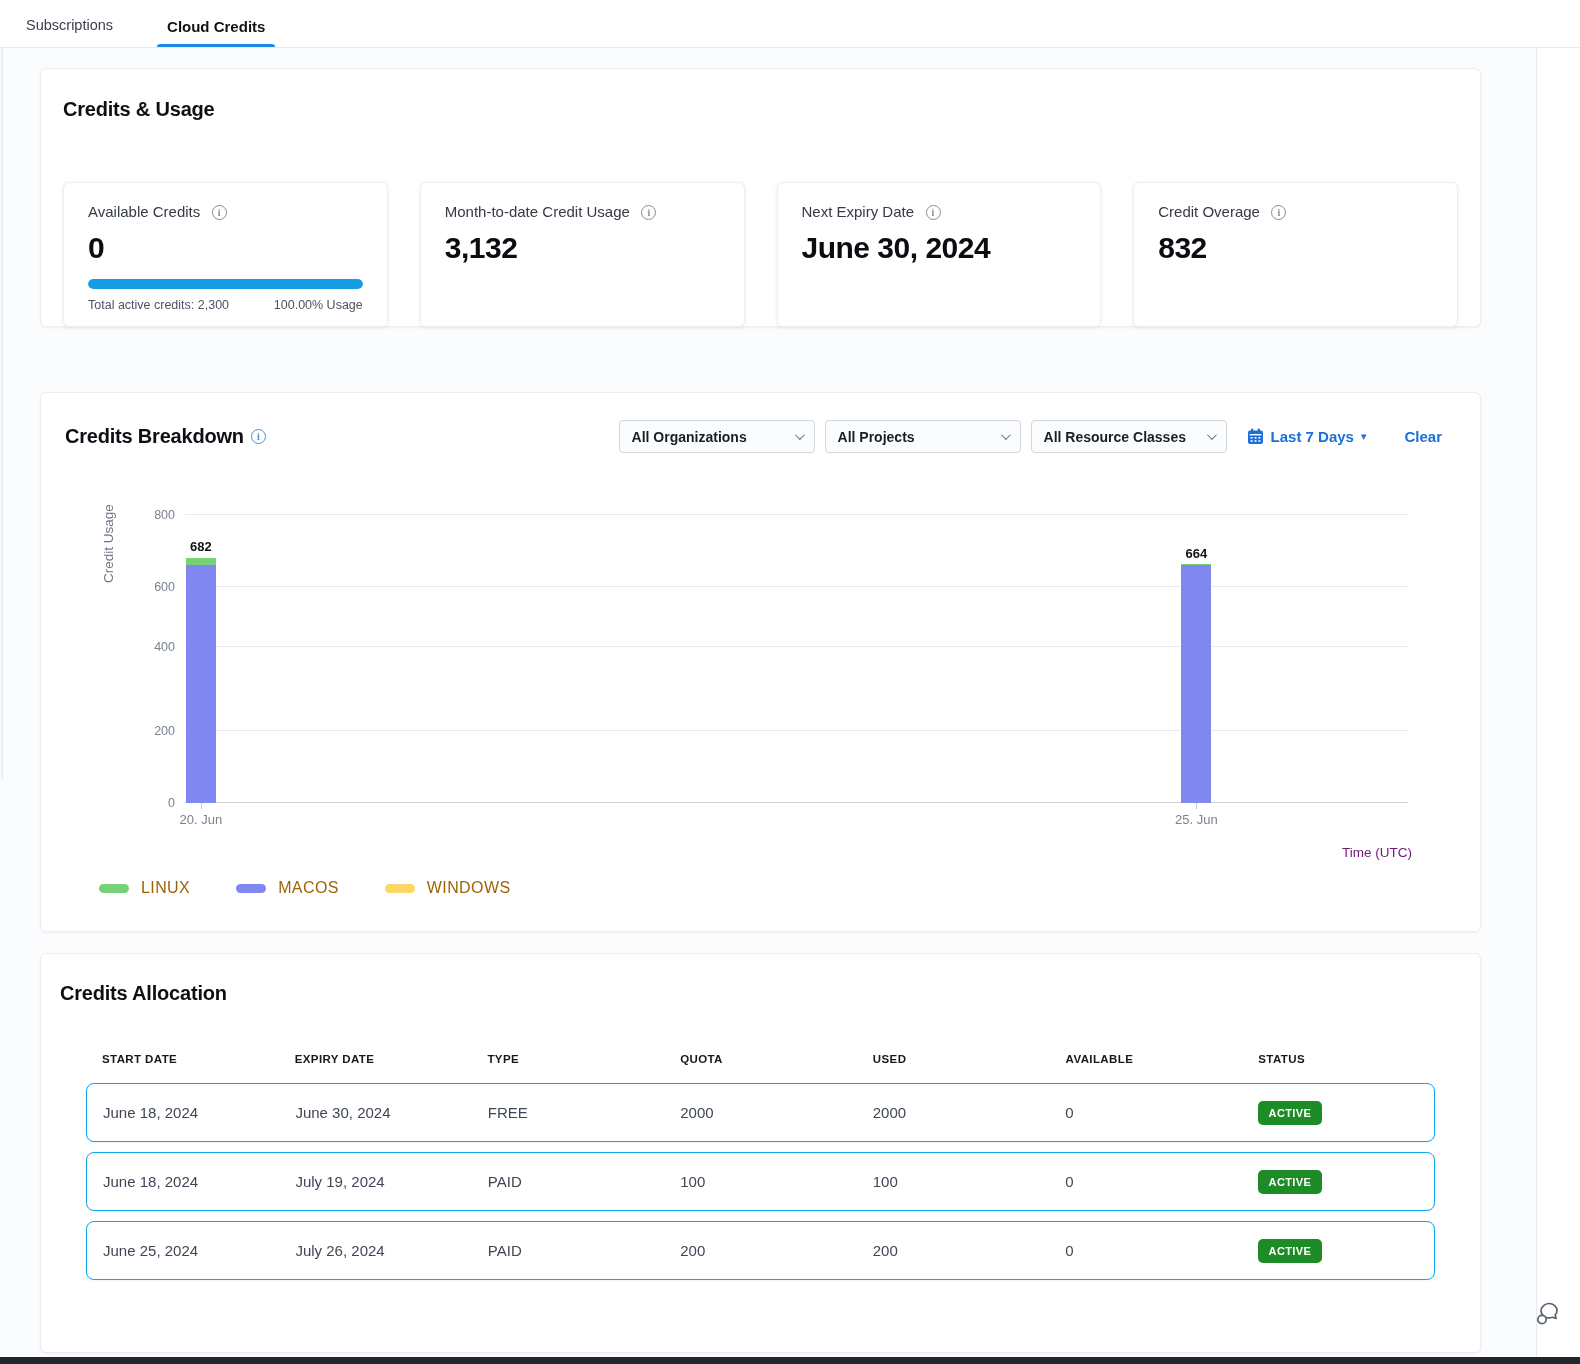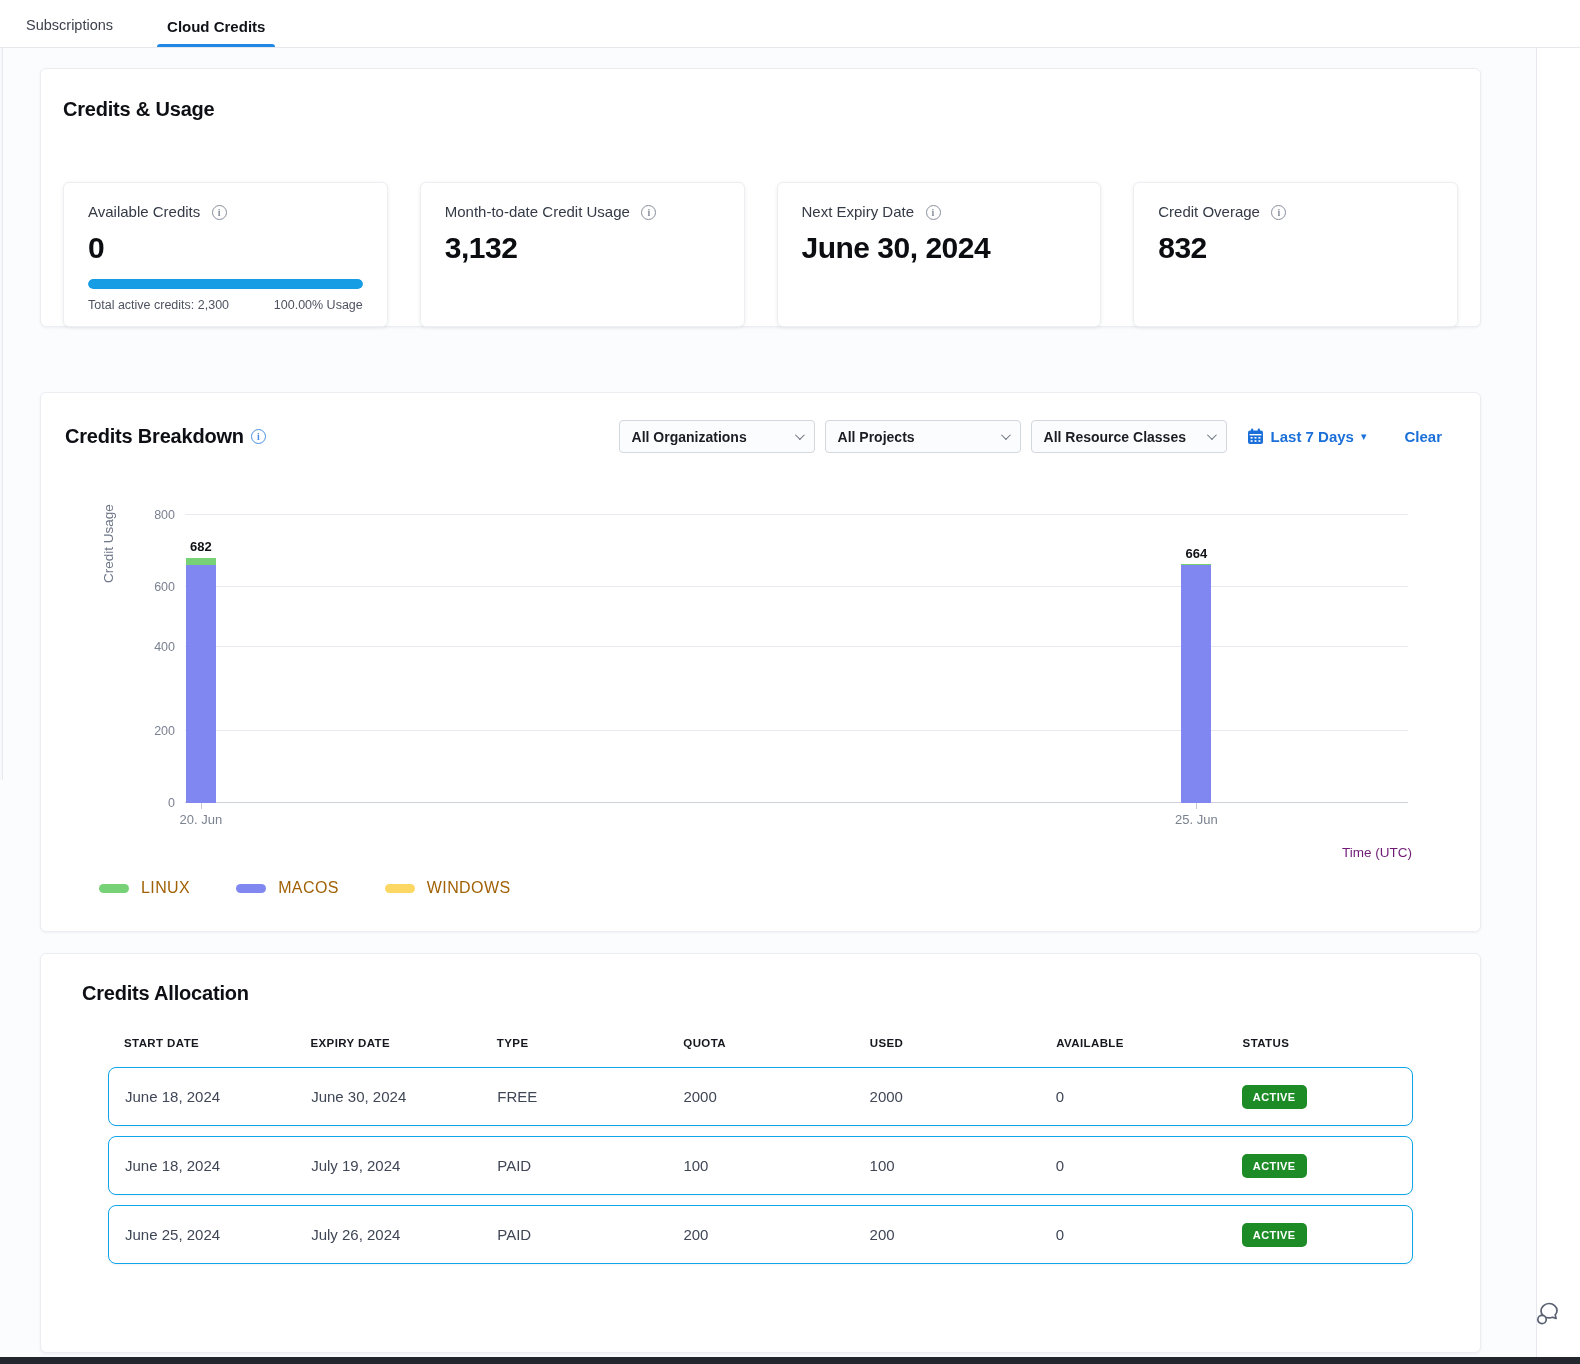--- a/index.html
+++ b/index.html
@@ -96,22 +96,22 @@
   .xticklab { position:absolute; top:calc(100% + 9px); transform:translateX(-50%);
     font-size:13px; color:#7a8290; white-space:nowrap; }
   .xlab { position:absolute; right:44px; top:372px; font-size:13.5px; color:#701a75; }
 
   .legend { display:flex; align-items:center; gap:46px; margin:46px 0 0 34px; }
   .legend-item { display:flex; align-items:center; gap:12px; cursor:pointer; }
   .legend-pill { width:30px; height:9px; border-radius:5px; }
   .legend-label { font-size:16px; color:#a16207; letter-spacing:.4px; }
 
   
-  #sec-alloc { top:905px; height:400px; padding:28px 41px 0; }
-  .table { margin:32px 26px 0; }
+  #sec-alloc { top:905px; height:400px; padding:28px 19px 0; }
+  .table { margin:48px 26px 0; }
   .thead, .trow { display:grid; grid-template-columns:repeat(7,1fr); align-items:center; }
   .thead { padding:0 0 18px; }
   .th { font-size:11.5px; font-weight:bold; color:#15181e; letter-spacing:.4px; padding-left:16px; }
   .trow {
     background:#fff; border:1px solid #0ea5e9; border-radius:8px;
     box-shadow:0 1px 3px rgba(20,24,40,.05); height:59px; margin-bottom:10px;
   }
   .td { font-size:15px; color:#3f4656; padding-left:16px; }
   .badge {
     display:inline-block; background:#1d8c26; color:#fff; font-size:11px; font-weight:bold;

